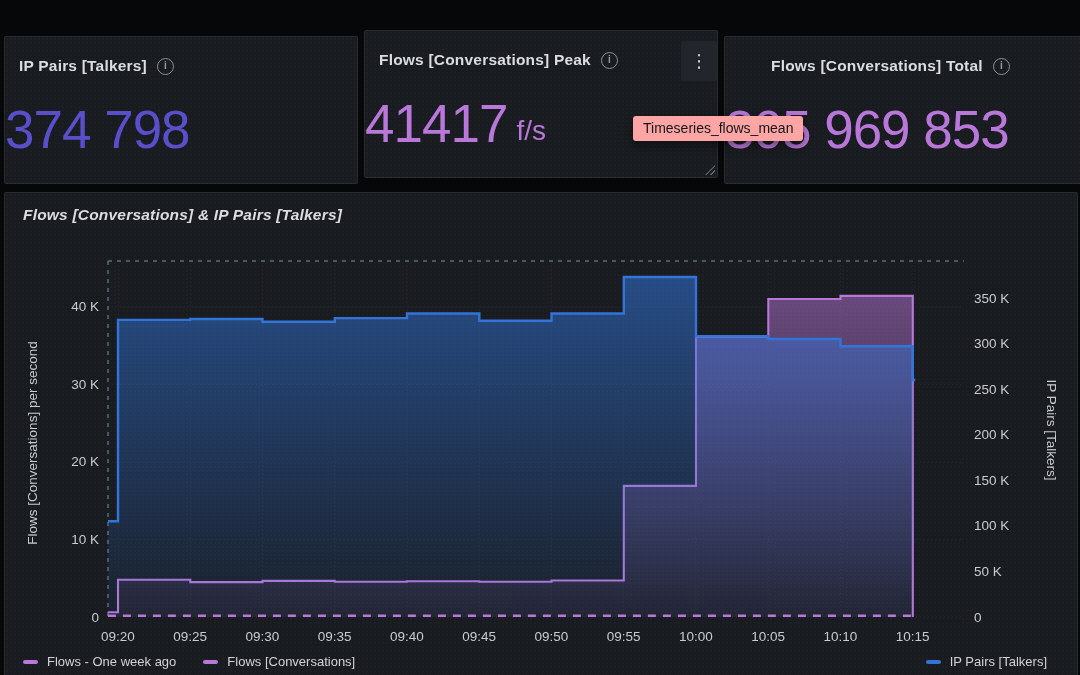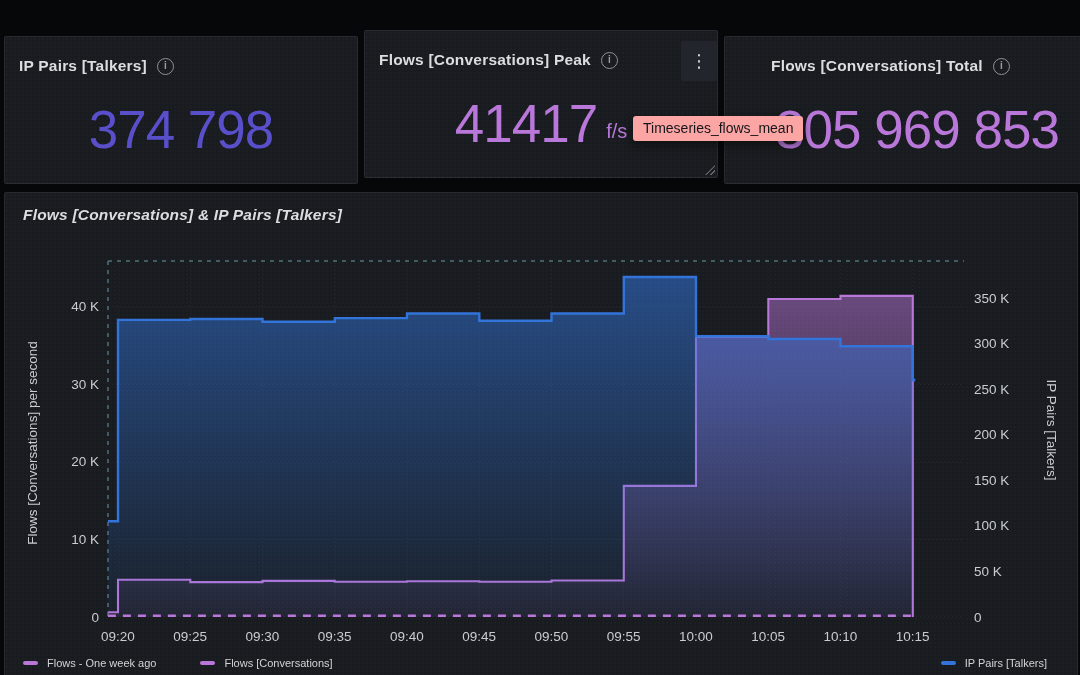--- a/index.html
+++ b/index.html
@@ -23,24 +23,24 @@
   .ph{display:flex;align-items:center;gap:10px;padding:20px 16px 0 14px;}
   #panel-chart .ph{padding:13px 16px 0 18px;font-style:italic;}
   .pt{font-size:15.5px;font-weight:600;color:#dcdde1;letter-spacing:.2px;white-space:nowrap;}
   .info{
     width:15px;height:15px;flex:none;border:1.5px solid #8f9398;border-radius:50%;
     color:#9a9ea3;font-size:10px;line-height:14px;text-align:center;font-weight:700;
     cursor:pointer;
   }
   .sv{
     position:absolute;left:0;right:0;top:44px;bottom:6px;
-    display:flex;align-items:center;justify-content:center;font-weight:500;
+    display:flex;align-items:center;font-weight:500;
   }
   .num{font-size:53px;letter-spacing:-1px;white-space:pre;}
-  .unit{font-size:20px;margin-left:9px;margin-top:16px;}
+  .unit{font-size:28px;margin-left:9px;margin-top:16px;}
   .kebab{
     position:absolute;top:10px;right:0;width:36px;height:40px;
     background:#22252b;border:none;border-radius:2px;color:#d8d9da;
     font-size:18px;line-height:40px;text-align:center;padding:0;cursor:pointer;
     font-family:"Liberation Sans",sans-serif;
   }
   .rsz{
     position:absolute;right:2px;bottom:2px;width:10px;height:10px;
     clip-path:polygon(100% 0,100% 100%,0 100%);
     background:repeating-linear-gradient(135deg,transparent 0 2.5px,#60646b 2.5px 4px);
@@ -51,21 +51,21 @@
     background:#fca5a5;color:#141619;font-size:14px;
     padding:4px 10px 5px;border-radius:3px;white-space:nowrap;
     box-shadow:0 4px 10px rgba(0,0,0,.45);
   }
   #chart-svg{position:absolute;left:0;top:0;}
   .yl{position:absolute;font-size:13.5px;font-weight:500;color:#c9ccd1;white-space:nowrap;}
   .yl-left{top:250px;left:27px;transform:translate(-50%,-50%) rotate(-90deg);}
   .yl-right{top:237px;left:1046px;transform:translate(-50%,-50%) rotate(90deg);}
   .legend{
     position:absolute;left:18px;right:30px;bottom:9px;
-    display:flex;align-items:center;gap:44px;font-size:11px;color:#d2d3d6;
+    display:flex;align-items:center;gap:27px;font-size:13px;color:#d2d3d6;
   }
   .li{display:flex;align-items:center;gap:9px;cursor:pointer;white-space:nowrap;}
   .li.right{margin-left:auto;}
   .sw{width:15px;height:4px;border-radius:2px;display:inline-block;}
 </style>
 </head>
 <body>
 
 <div class="panel" id="panel-1">
   <div class="ph">

